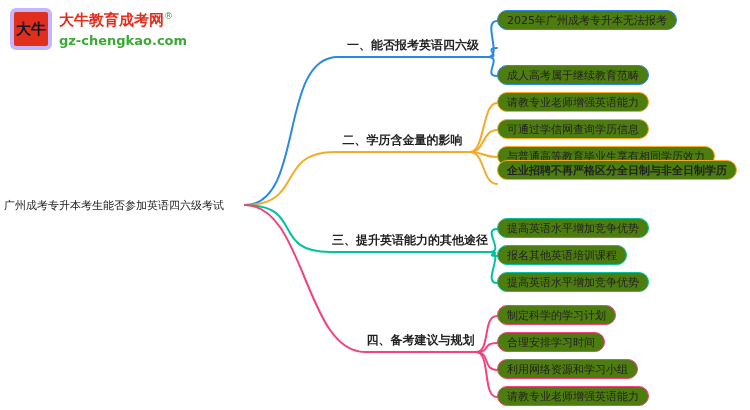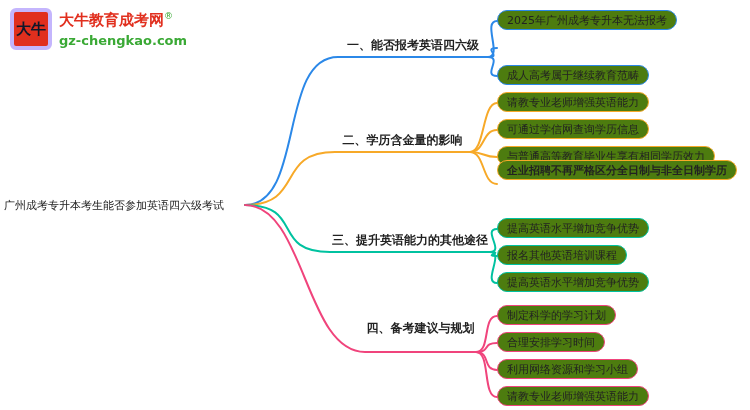--- a/index.html
+++ b/index.html
@@ -66,21 +66,21 @@
       </div>
       <div class="logo-domain">gz-chengkao.com</div>
     </div>
   </div>
 
   <div class="root-node">广州成考专升本考生能否参加英语四六级考试</div>
 
   <div class="branch-label" style="left:338px; top:35px; width:150px;">一、能否报考英语四六级</div>
   <div class="branch-label" style="left:335px; top:130px; width:135px;">二、学历含金量的影响</div>
   <div class="branch-label" style="left:330px; top:230px; width:160px;">三、提升英语能力的其他途径</div>
-  <div class="branch-label" style="left:365px; top:318px; width:111px;">四、备考建议与规划</div>
+  <div class="branch-label" style="left:365px; top:330px; width:111px;">四、备考建议与规划</div>
 
   <div class="leaf" style="top: 10px; border-color: rgb(43, 136, 232);">2025年广州成考专升本无法报考</div>
   <div class="leaf" style="top: 65px; border-color: rgb(43, 136, 232);">成人高考属于继续教育范畴</div>
 
   <div class="leaf" style="top: 92px; border-color: rgb(247, 169, 40);">请教专业老师增强英语能力</div>
   <div class="leaf" style="top: 119px; border-color: rgb(247, 169, 40);">可通过学信网查询学历信息</div>
   <div class="leaf" style="top: 146px; border-color: rgb(247, 169, 40);">与普通高等教育毕业生享有相同学历效力</div>
   <div class="leaf" style="top: 160px; border-color: rgb(247, 169, 40); font-weight: bold;">企业招聘不再严格区分全日制与非全日制学历</div>
 
   <div class="leaf" style="top: 218px; border-color: rgb(0, 194, 160);">提高英语水平增加竞争优势</div>

